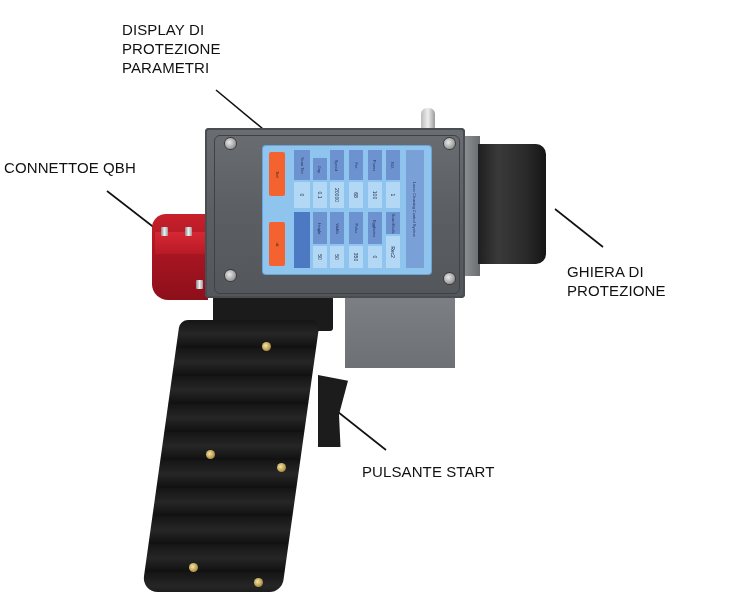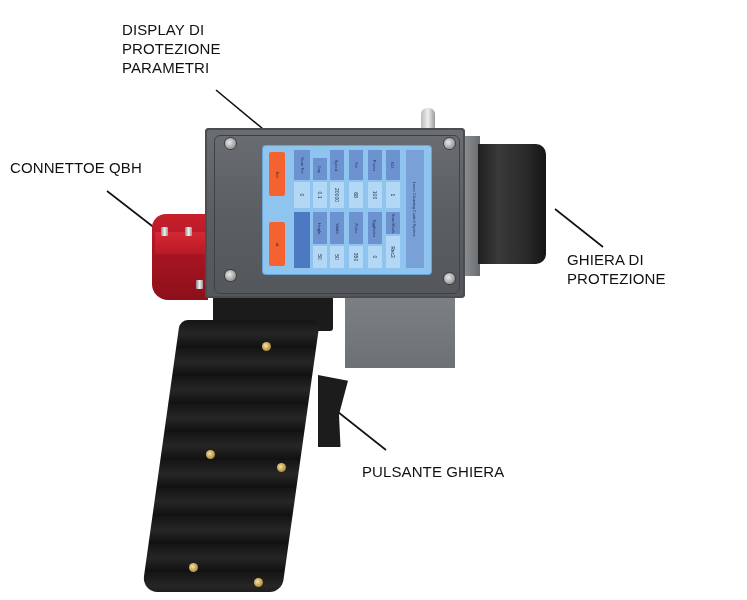--- a/index.html
+++ b/index.html
@@ -181,16 +181,16 @@
 
     <div class="cell title" style="left:143px;top:4px;width:18px;height:118px">
         <span>Laser Cleaning Control System</span>
       </div>
   </div>
 </div>
 
 <div class="label" style="left:122px;top:20px">DISPLAY DI
 PROTEZIONE
 PARAMETRI</div>
-<div class="label" style="left:10px;top:158px">CONNETTOE QBH</div>
-<div class="label" style="left:567px;top:250px">GHIERA DI
+<div class="label" style="left:4px;top:158px">CONNETTOE QBH</div>
+<div class="label" style="left:567px;top:262px">GHIERA DI
 PROTEZIONE</div>
-<div class="label" style="left:362px;top:462px">PULSANTE GHIERA</div>
+<div class="label" style="left:362px;top:462px">PULSANTE START</div>
 
 </body></html>

